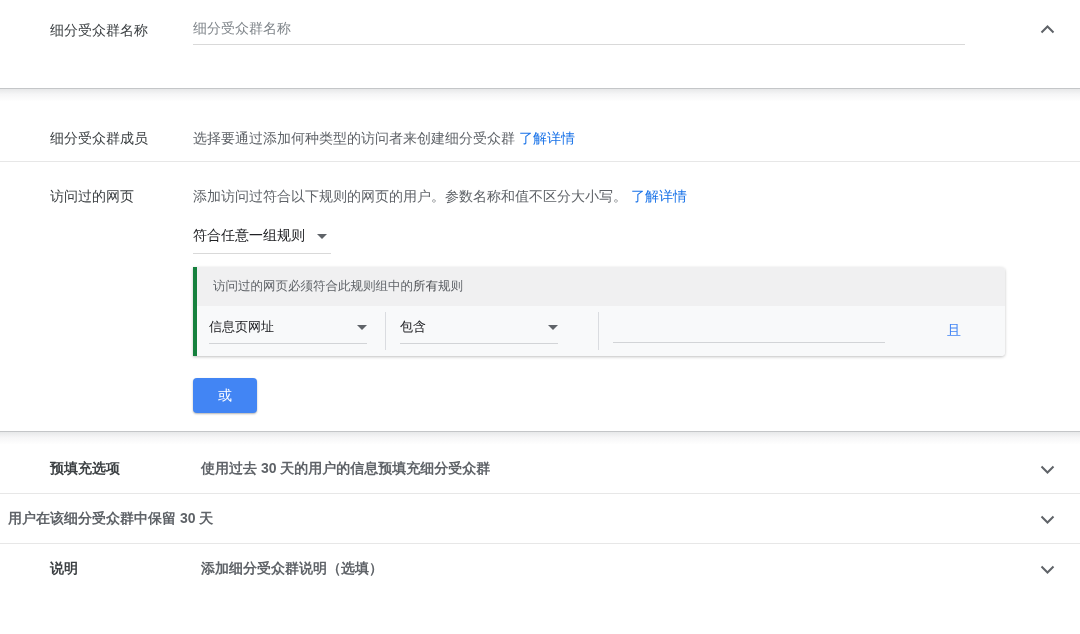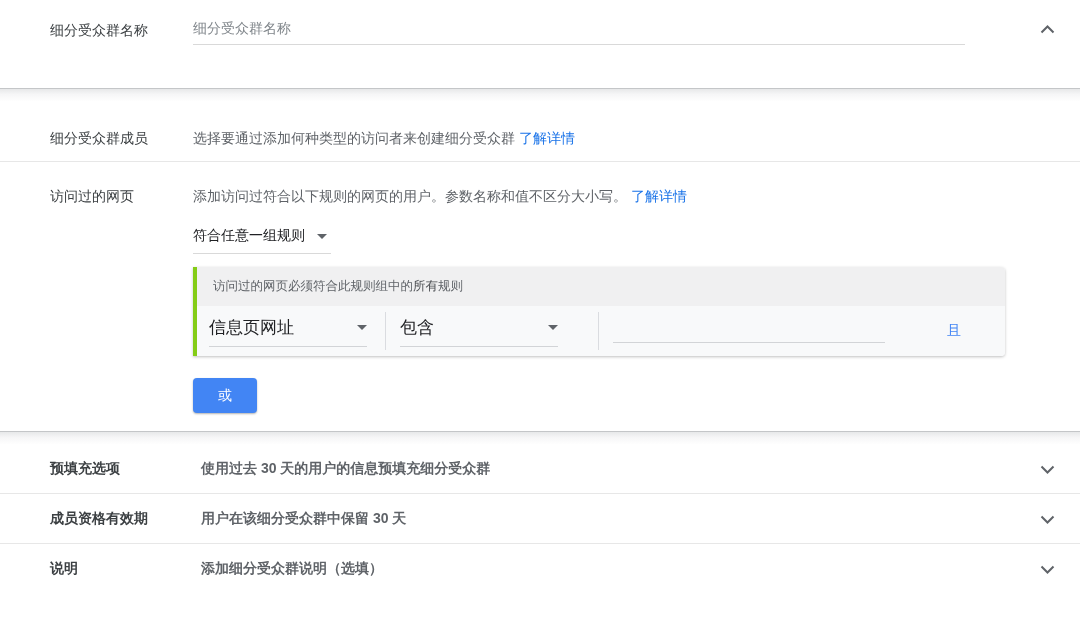--- a/index.html
+++ b/index.html
@@ -54,36 +54,36 @@
 
   
   .card-main { }
   .section-members { padding-top: 27px; padding-bottom: 13px; }
   .section-members .dropdown { margin-top: 21px; }
   .section-visited { padding-top: 24px; padding-bottom: 18px; }
   .section-visited .dropdown { margin-top: 21px; }
 
   .rule-box {
     margin-top: 13px; width: 812px;
-    border-left: 4px solid #84cc16;
+    border-left: 4px solid #15803d;
     border-radius: 0 4px 4px 0;
     box-shadow: 0 1px 3px rgba(0,0,0,0.25);
     overflow: hidden;
   }
   .rule-header {
     height: 39px; background: #f0f0f1;
     display: flex; align-items: center;
     padding-left: 16px; font-size: 12.5px; color: #5f6368;
   }
   .rule-header b { font-weight: normal; color: #4a4d51; }
   .rule-content { height: 50px; background: #f8f9fa; display: flex; align-items: center; }
   .rule-dd {
     display: flex; align-items: center; justify-content: space-between;
     border-bottom: 1px solid #d2d4d7; padding-bottom: 7px;
-    font-size: 17px; color: #202124; cursor: pointer; font-family: Liberation Mono, monospace;
+    font-size: 13px; color: #202124; cursor: pointer; font-family: Liberation Mono, monospace;
   }
   .rule-dd-field { width: 158px; margin-left: 12px; }
   .rule-dd-operator { width: 158px; margin-left: 14px; }
   .v-sep { width: 1px; height: 38px; background: #dadce0; flex: none; }
   .v-sep-1 { margin-left: 18px; }
   .v-sep-2 { margin-left: 40px; }
   .rule-value-input {
     width: 272px; margin-left: 14px;
     border: none; border-bottom: 1px solid #d2d4d7;
     background: transparent; outline: none;
@@ -192,21 +192,20 @@
         <svg width="15" height="9" viewBox="0 0 15 9">
             <path d="M1.5 1.5 L7.5 7.5 L13.5 1.5" fill="none" stroke="#5f6368" stroke-width="2"></path>
           </svg>
       </span>
     </div>
   </div>
 
   <div class="thin-divider"></div>
 
   <div class="collapsed-row">
-    <div class="label-col">成员资格有效期</div>
     <div class="summary">用户在该细分受众群中保留 30 天</div>
     <div class="chevron-btn">
       <span>
         <svg width="15" height="9" viewBox="0 0 15 9">
             <path d="M1.5 1.5 L7.5 7.5 L13.5 1.5" fill="none" stroke="#5f6368" stroke-width="2"></path>
           </svg>
       </span>
     </div>
   </div>
 

